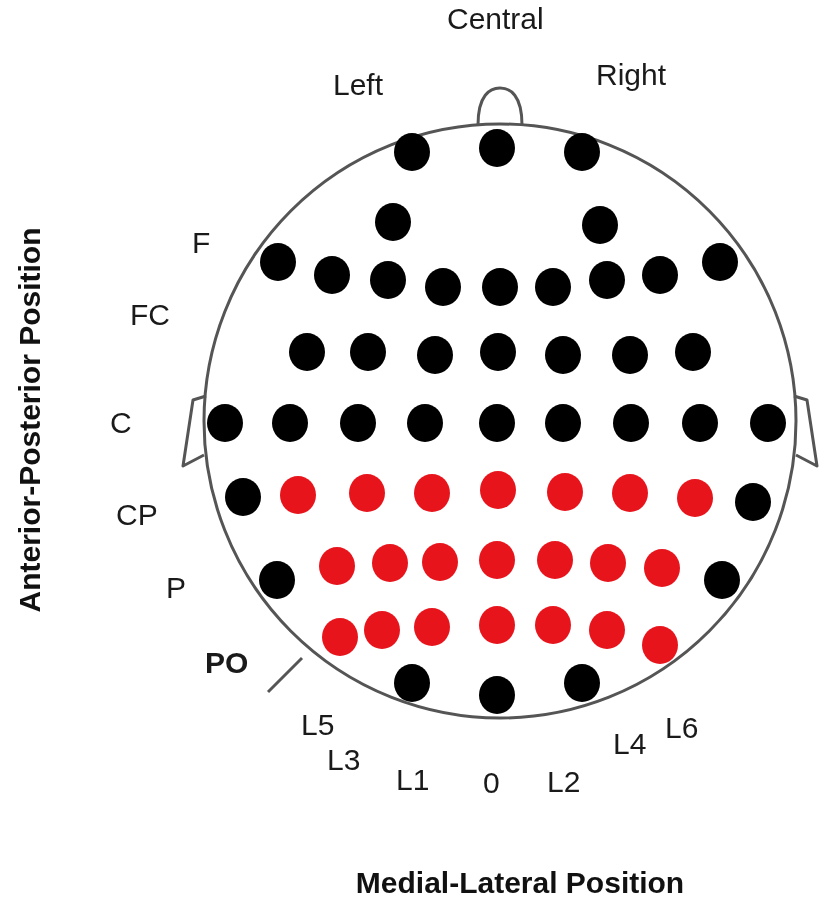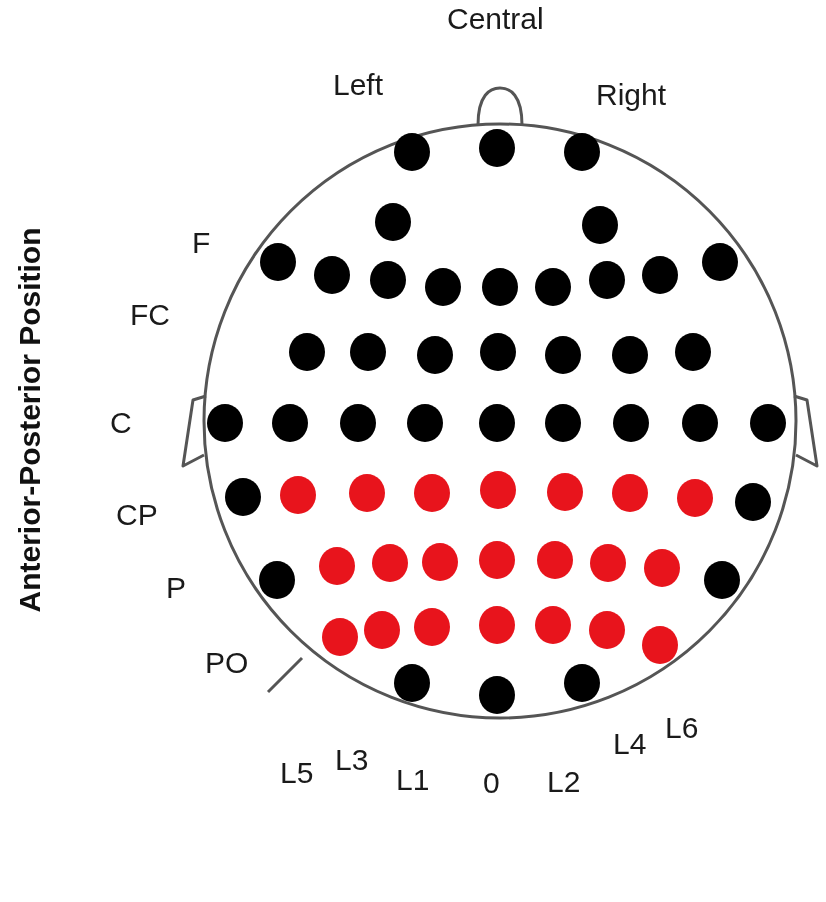--- a/index.html
+++ b/index.html
@@ -84,34 +84,35 @@
         <ellipse cx="660" cy="645" rx="18" ry="19" fill="#e8141c"></ellipse>
         <ellipse cx="412" cy="683" rx="18" ry="19" fill="#000000"></ellipse>
         <ellipse cx="497" cy="695" rx="18" ry="19" fill="#000000"></ellipse>
         <ellipse cx="582" cy="683" rx="18" ry="19" fill="#000000"></ellipse>
       </g>
   </svg>
 
   
   <div class="lbl" style="left:447px; top:4px;">Central</div>
   <div class="lbl" style="left:333px; top:70px;">Left</div>
-  <div class="lbl" style="left:596px; top:80px;">Right</div>
+  <div class="lbl" style="left:596px; top:60px;">Right</div>
 
   
   <div class="lbl" style="left:192px; top:228px;">F</div>
   <div class="lbl" style="left:130px; top:300px;">FC</div>
   <div class="lbl" style="left:110px; top:408px;">C</div>
   <div class="lbl" style="left:116px; top:500px;">CP</div>
   <div class="lbl" style="left:166px; top:573px;">P</div>
-  <div class="lbl" style="left:205px; top:648px;">PO</div>
+  <div class="lbl" style="left:205px; top:648px;font-weight:bold;">PO</div>
 
   
-  <div class="lbl" style="left:280px; top:710px;margin-top:48px;">L5</div>
-  <div class="lbl" style="left:335px; top:745px;">L3</div>
+  <div class="lbl" style="left:301px; top:710px;">L5</div>
+  <div class="lbl" style="left:327px; top:745px;">L3</div>
   <div class="lbl" style="left:396px; top:765px;">L1</div>
   <div class="lbl" style="left:483px; top:768px;">0</div>
   <div class="lbl" style="left:547px; top:767px;">L2</div>
   <div class="lbl" style="left:613px; top:729px;">L4</div>
   <div class="lbl" style="left:665px; top:713px;text-align:right;">L6</div>
 
   
   <div class="axis-title" id="ylabel">Anterior-Posterior Position</div>
+  <div class="axis-title" id="xlabel">Medial-Lateral Position</div>
 </div>
 
 </body></html>

